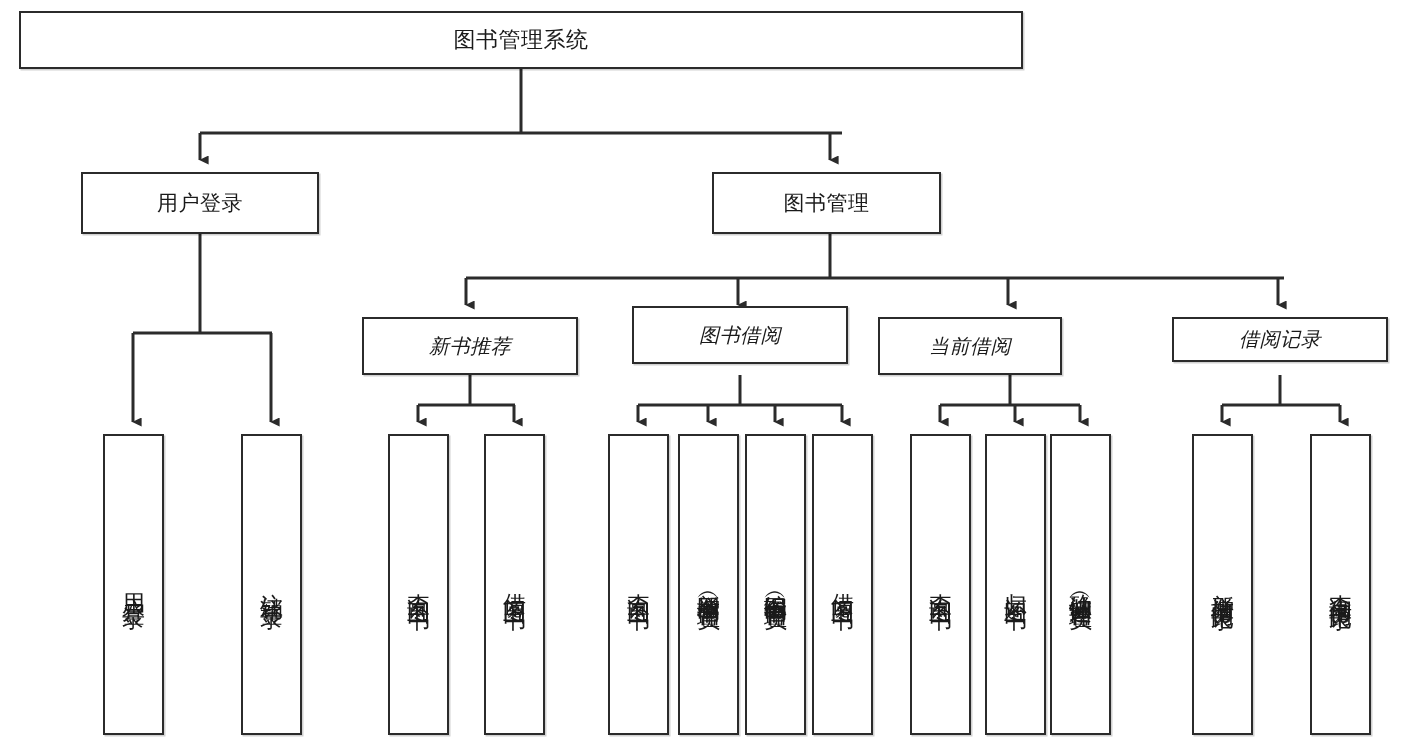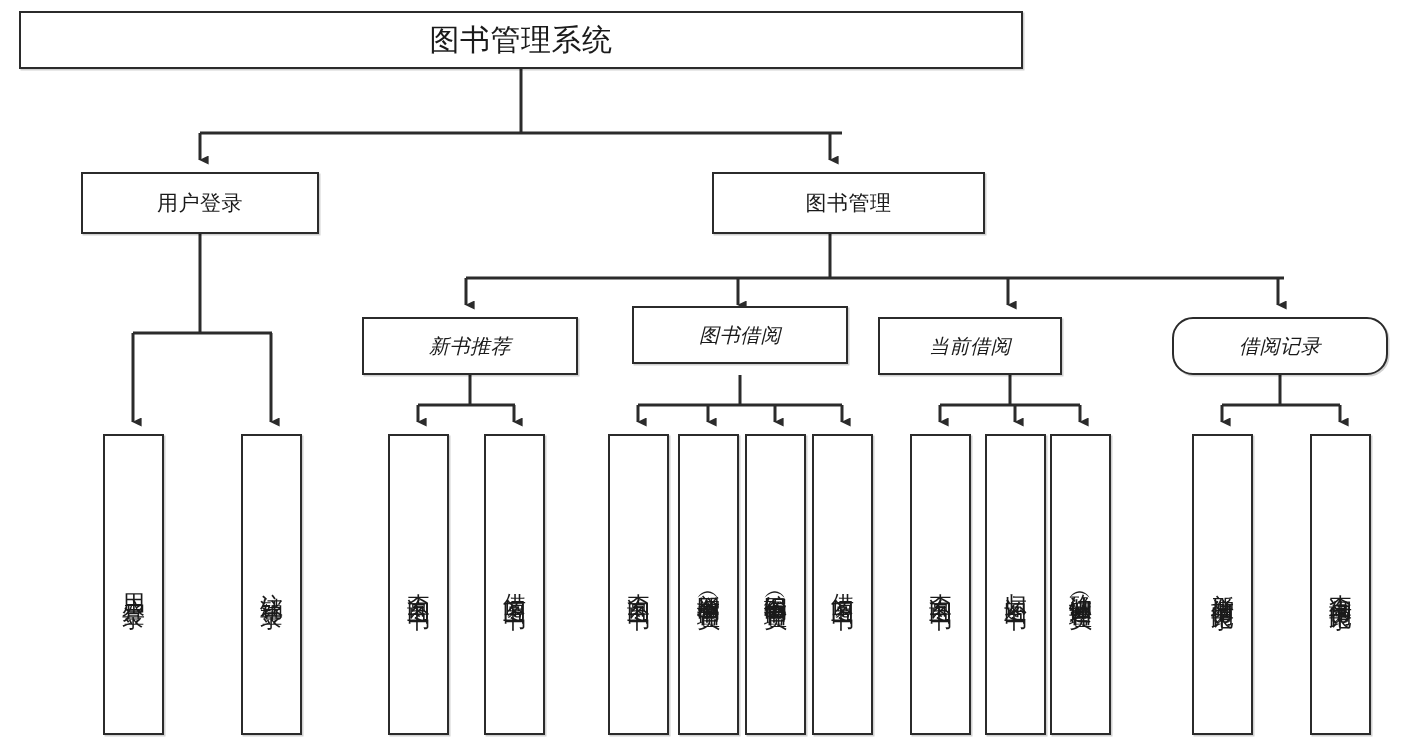--- a/index.html
+++ b/index.html
@@ -36,21 +36,21 @@
     justify-content: center;
     box-shadow: 1.5px 1.5px 0 rgba(0,0,0,0.18);
   }
   .node-label {
     color: #1a1a1a;
     font-size: 21px;
     letter-spacing: 0.5px;
     white-space: nowrap;
     line-height: 1.15;
   }
-  .node-box.root .node-label { font-size: 30px; }
+  .node-box.root .node-label { font-size: 22px; }
   .node-box.level2 .node-label { font-size: 21px; }
   .node-box.level3 .node-label { font-size: 20px; font-style: italic; }
   .node-box.leaf {
     align-items: center;
     justify-content: center;
     padding: 4px 0;
   }
   .node-box.leaf .node-label {
     writing-mode: vertical-rl;
     text-orientation: upright;
@@ -133,34 +133,34 @@
     </g>
   </svg>
 
   <div class="node-box root" style="left:19px; top:11px; width:1004px; height:58px;">
     <span class="node-label">图书管理系统</span>
   </div>
 
   <div class="node-box level2" style="left:81px; top:172px; width:238px; height:62px;">
     <span class="node-label">用户登录</span>
   </div>
-  <div class="node-box level2" style="left:712px; top:172px; width:273px; height:62px;">
+  <div class="node-box level2" style="left:712px; top:172px; width:229px; height:62px;">
     <span class="node-label">图书管理</span>
   </div>
 
   <div class="node-box level3" style="left:362px; top:317px; width:216px; height:58px;">
     <span class="node-label">新书推荐</span>
   </div>
   <div class="node-box level3" style="left:632px; top:306px; width:216px; height:58px;">
     <span class="node-label">图书借阅</span>
   </div>
   <div class="node-box level3" style="left:878px; top:317px; width:184px; height:58px;">
     <span class="node-label">当前借阅</span>
   </div>
-  <div class="node-box level3" style="left:1172px; top:317px; width:216px; height:58px;border-radius:21px;">
+  <div class="node-box level3" style="left:1172px; top:317px; width:216px; height:45px;">
     <span class="node-label">借阅记录</span>
   </div>
 
   <div class="node-box leaf" style="left:103px; top:434px; width:61px; height:301px;">
     <span class="node-label">用户登录</span>
   </div>
   <div class="node-box leaf" style="left:241px; top:434px; width:61px; height:301px;">
     <span class="node-label">注销登录</span>
   </div>
   <div class="node-box leaf" style="left:388px; top:434px; width:61px; height:301px;">

